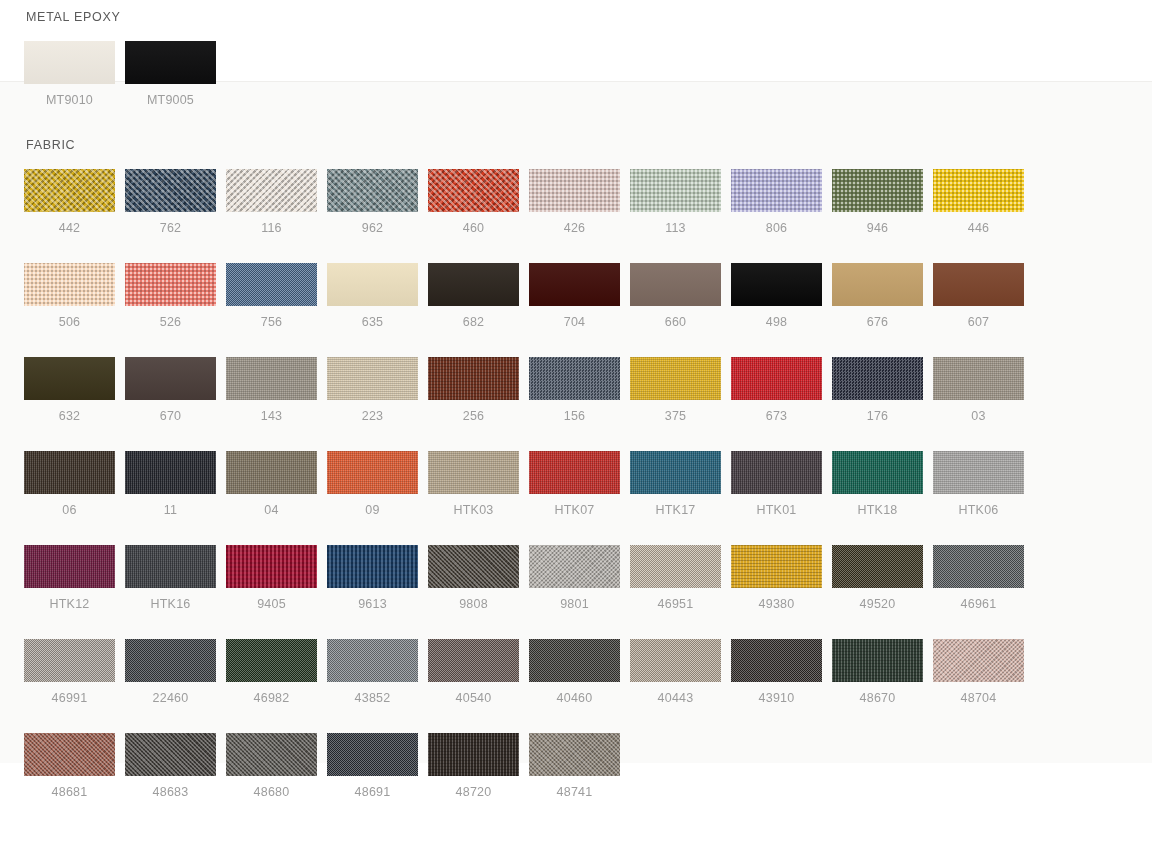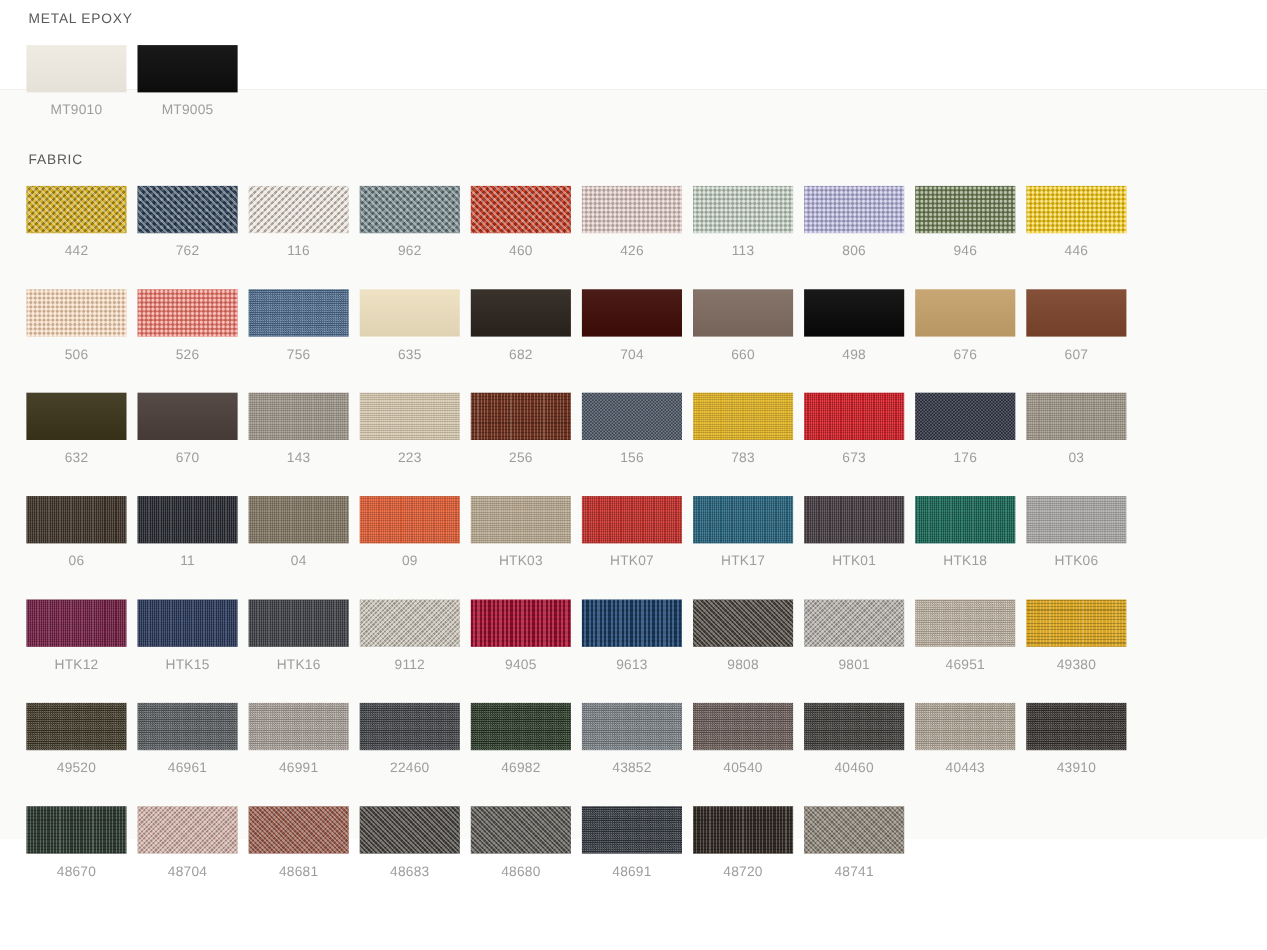--- a/index.html
+++ b/index.html
@@ -329,21 +329,21 @@
         <div class="swatch-cell">
           <div class="swatch-chip" style="background-color: rgb(74, 84, 100);">
             <div class="tex tex-mel"></div>
           </div>
           <div class="swatch-label">156</div>
         </div>
         <div class="swatch-cell">
           <div class="swatch-chip" style="background-color: rgb(224, 178, 34);">
             <div class="tex tex-linen"></div>
           </div>
-          <div class="swatch-label">783</div>
+          <div class="swatch-label">375</div>
         </div>
         <div class="swatch-cell">
           <div class="swatch-chip" style="background-color: rgb(204, 27, 35);">
             <div class="tex tex-linen"></div>
           </div>
           <div class="swatch-label">673</div>
         </div>
         <div class="swatch-cell">
           <div class="swatch-chip" style="background-color: rgb(44, 48, 64);">
             <div class="tex tex-mel"></div>
@@ -416,36 +416,24 @@
           </div>
           <div class="swatch-label">HTK06</div>
         </div>
         <div class="swatch-cell">
           <div class="swatch-chip" style="background-color: rgb(109, 27, 63);">
             <div class="tex tex-linen"></div>
           </div>
           <div class="swatch-label">HTK12</div>
         </div>
         <div class="swatch-cell">
-          <div class="swatch-chip" style="background-color: rgb(36, 50, 84);">
-            <div class="tex tex-linen"></div>
-          </div>
-          <div class="swatch-label">HTK15</div>
-        </div>
-        <div class="swatch-cell">
           <div class="swatch-chip" style="background-color: rgb(58, 60, 65);">
             <div class="tex tex-linen"></div>
           </div>
           <div class="swatch-label">HTK16</div>
-        </div>
-        <div class="swatch-cell">
-          <div class="swatch-chip" style="background-color: rgb(205, 198, 186);">
-            <div class="tex tex-weave"></div>
-          </div>
-          <div class="swatch-label">9112</div>
         </div>
         <div class="swatch-cell">
           <div class="swatch-chip" style="background-color: rgb(174, 14, 50);">
             <div class="tex tex-knit"></div>
           </div>
           <div class="swatch-label">9405</div>
         </div>
         <div class="swatch-cell">
           <div class="swatch-chip" style="background-color: rgb(28, 68, 112);">
             <div class="tex tex-knit"></div>

